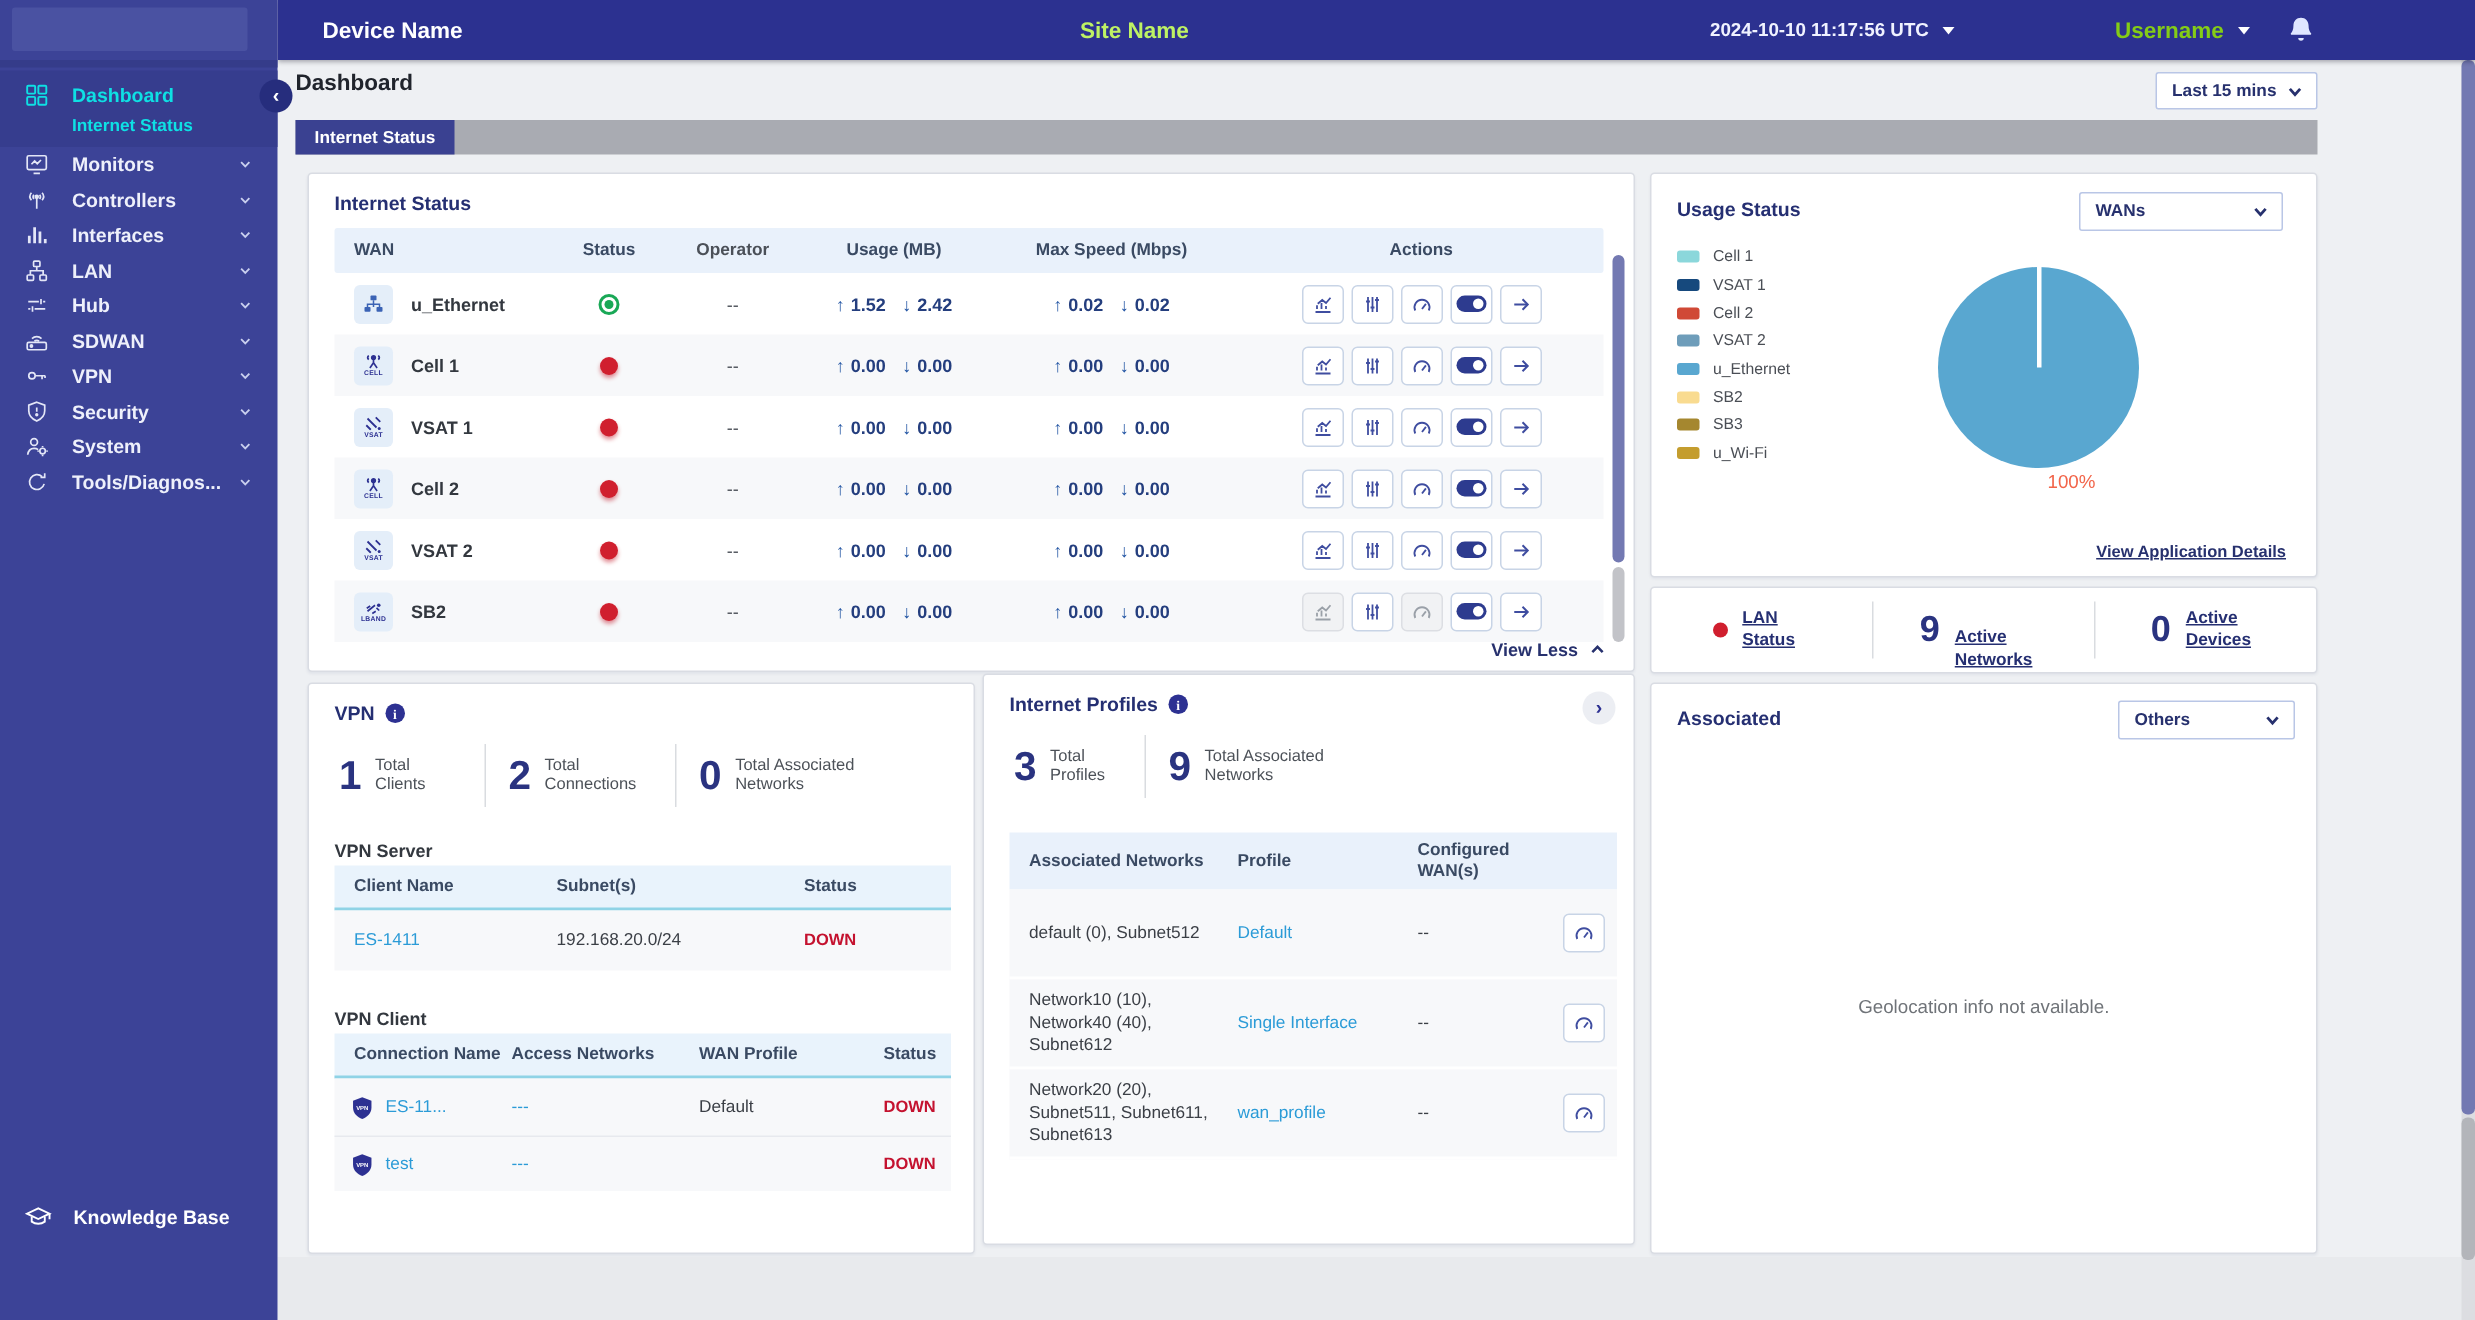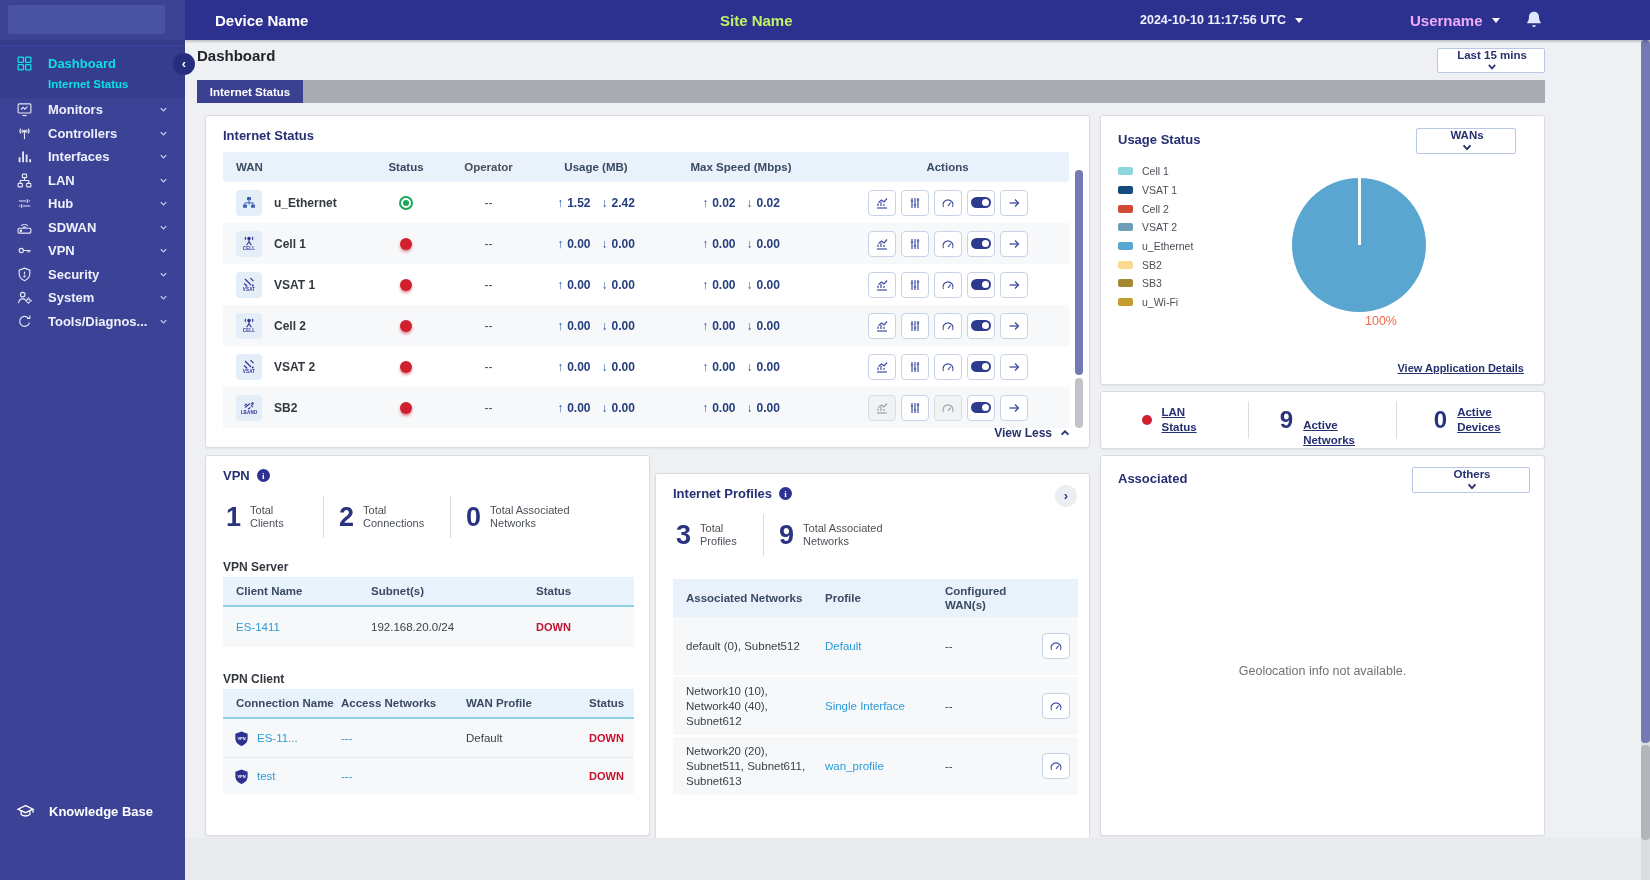--- a/index.html
+++ b/index.html
@@ -3,21 +3,21 @@
 <meta charset="utf-8">
 <style>
   html,body{margin:0;padding:0;background:#d8d9dd;font-family:"Liberation Sans",sans-serif;}
   .screen{position:relative;width:1650px;height:880px;background:#eef0f3;overflow:hidden;font-family:"Liberation Sans",sans-serif;}
 
   
   .topbar{position:absolute;left:185px;top:0;width:1465px;height:40px;background:#2c3190;z-index:6;box-shadow:0 1px 3px rgba(0,0,20,.3);}
   .devname{position:absolute;left:30px;top:0;height:40px;display:flex;align-items:center;color:#fff;font-size:15px;font-weight:bold;}
   .sitename{position:absolute;left:535px;top:0;height:40px;display:flex;align-items:center;color:#bef264;font-size:15px;font-weight:bold;}
   .ts{position:absolute;left:955px;top:0;height:40px;display:flex;align-items:center;color:#f0f2ff;font-size:12.5px;font-weight:bold;cursor:pointer;justify-content:flex-end;}
-  .uname{position:absolute;left:1225px;top:0;height:40px;display:flex;align-items:center;color:#f0abfc;font-size:15px;font-weight:bold;cursor:pointer;}
+  .uname{position:absolute;left:1225px;top:0;height:40px;display:flex;align-items:center;color:#84cc16;font-size:15px;font-weight:bold;cursor:pointer;}
   .tri{display:inline-block;width:0;height:0;border-left:4.5px solid transparent;border-right:4.5px solid transparent;border-top:5.5px solid #fff;margin-left:9px;}
   .bell{position:absolute;left:1338px;top:9px;width:22px;height:22px;cursor:pointer;}
 
   
   .sidebar{position:absolute;left:0;top:0;width:185px;height:880px;background:#3c4397;z-index:7;}
   .logo-box{position:absolute;left:8px;top:5px;width:157px;height:29px;background:#4a52a2;border-radius:2px;}
   .side-sep{position:absolute;left:0;top:40px;width:185px;height:5px;background:#353c8a;}
   .active-block{position:absolute;left:0;top:47px;width:185px;height:51px;background:#363d8e;}
   .mi{display:flex;align-items:center;height:23.5px;padding-left:16px;cursor:pointer;color:#eef0fb;}
   .mi .micon{width:17px;height:17px;flex:0 0 17px;display:flex;align-items:center;}
@@ -28,21 +28,21 @@
   .dash-row .mlabel{color:#0ee0e4;}
   .sub-item{position:absolute;left:48px;top:78px;font-size:11.5px;font-weight:bold;color:#0ee0e4;cursor:pointer;}
   .kb{position:absolute;left:16px;top:802px;display:flex;align-items:center;color:#fff;cursor:pointer;}
   .kb .klabel{margin-left:14px;font-size:13px;font-weight:bold;}
 
   
   .collapse-btn{position:absolute;left:173px;top:53px;width:22px;height:22px;border-radius:50%;background:#262d7d;color:#fff;z-index:9;display:flex;align-items:center;justify-content:center;font-size:13px;font-weight:bold;cursor:pointer;padding-bottom:2px;box-sizing:border-box;}
 
   
   .page-title{position:absolute;left:197px;top:47px;font-size:15px;font-weight:bold;color:#20242c;}
-  .select{position:absolute;background:#fff;border:1px solid #b9c6e6;border-radius:2px;display:flex;align-items:center;justify-content:space-between;padding:0 8px 0 10px;font-size:11.5px;font-weight:bold;color:#27316e;cursor:pointer;box-sizing:border-box;flex-direction:column;}
+  .select{position:absolute;background:#fff;border:1px solid #b9c6e6;border-radius:2px;display:flex;align-items:center;justify-content:space-between;padding:0 8px 0 10px;font-size:11.5px;font-weight:bold;color:#27316e;cursor:pointer;box-sizing:border-box;}
   .timefilter{left:1437px;top:48px;width:108px;height:25px;}
   .tabbar{position:absolute;left:197px;top:80px;width:1348px;height:23px;background:#a9abb2;}
   .tab-active{position:absolute;left:0;top:0;width:106px;height:23px;background:#3a4191;color:#fff;font-size:11.5px;font-weight:bold;display:flex;align-items:center;justify-content:center;cursor:pointer;}
 
   
   .card{position:absolute;background:#fff;border:1px solid #d9dce3;border-radius:3px;box-shadow:0 1px 2px rgba(25,35,80,.06);box-sizing:border-box;}
   .card-title{position:absolute;left:17px;top:12px;font-size:13px;font-weight:bold;color:#252f72;display:flex;align-items:center;gap:7px;}
   .info-i{display:inline-flex;width:13px;height:13px;border-radius:50%;background:#2d3192;color:#fff;font-size:9px;font-weight:bold;align-items:center;justify-content:center;font-family:"Liberation Serif",serif;}
 
   
@@ -725,21 +725,21 @@
       <svg width="12" height="12" viewBox="0 0 14 14" fill="none" stroke="#27316e" stroke-width="2">
           <polyline points="3,9 7,5 11,9"></polyline>
         </svg>
     </div>
   </div>
 
   <div class="card" style="left:1100px;top:115px;width:445px;height:270px;">
     <div class="card-title" style="top:16px;">
         <span>Usage Status</span>
       </div>
-    <div class="select" style="left:285px;top:12px;width:100px;height:26px;position:absolute;margin-left:30px;">
+    <div class="select" style="left:285px;top:12px;width:136px;height:26px;position:absolute;">
       <span>WANs</span>
       <svg width="12" height="12" viewBox="0 0 14 14" fill="none" stroke="#27316e" stroke-width="2.2">
           <polyline points="3,5 7,9.5 11,5"></polyline>
         </svg>
     </div>
 
     <div class="legend">
       <div class="leg-item">
           <span class="leg-sw" style="background-color: rgb(139, 215, 219);"></span>
           <span class="leg-label">Cell 1</span>
@@ -861,21 +861,21 @@
             </span>
           <span class="link">test</span>
         </div>
         <div class="k2"><span class="link">---</span></div>
         <div class="k3"></div>
         <div class="k4"><span class="down">DOWN</span></div>
       </div>
     </div>
   </div>
 
-  <div class="card" style="left:655px;top:473px;width:435px;height:381px;">
+  <div class="card" style="left:655px;top:449px;width:435px;height:381px;">
     <div class="card-title">
       <span>Internet Profiles</span>
       <span class="info-i">i</span>
     </div>
     <div class="circle-btn">
         <span>›</span>
       </div>
 
     <div class="stats">
       <span class="stat-num">3</span>

